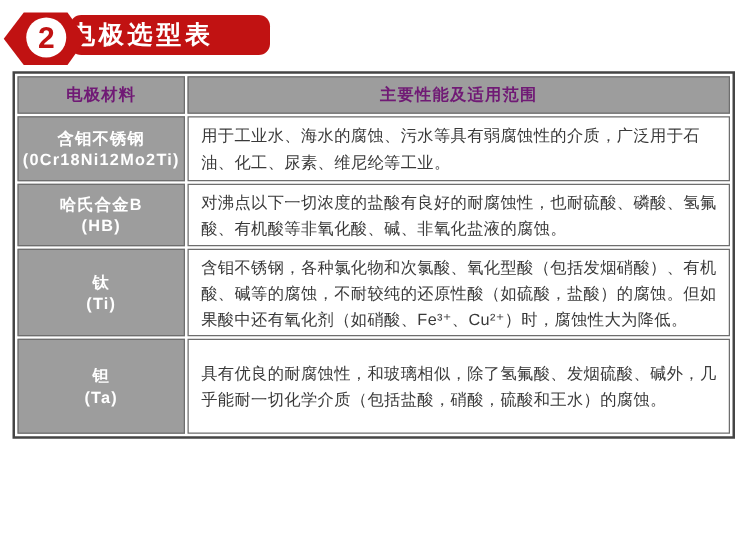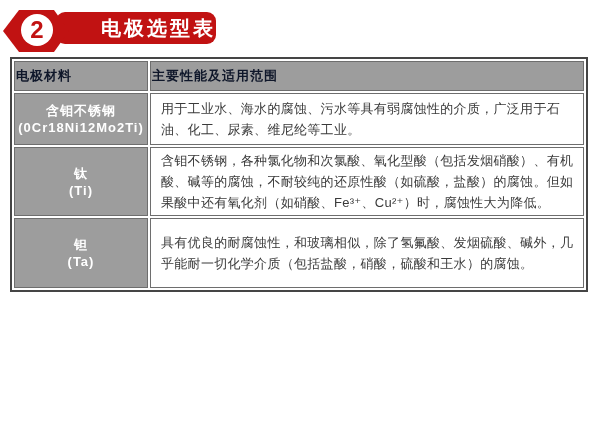--- a/index.html
+++ b/index.html
@@ -12,21 +12,21 @@
     -webkit-font-smoothing: antialiased;
   }
 
   
   .hdr { position: absolute; left: 0; top: 8; height: 46px; }
   .banner {
     position: absolute; left: 56px; top: 12px;
     width: 160px; height: 32px;
     background: var(--accent, #c11212);
     border-radius: 9px;
-    display: flex; align-items: center; justify-content: flex-end;
+    display: flex; align-items: center; justify-content: flex-start;
     z-index: 1;
   }
   .banner span {
     color: #fff; font-size: 20px; font-weight: bold;
     letter-spacing: 3px; line-height: 1;
   }
   .badge { position: absolute; left: 2px; top: 9px; width: 68px; height: 44px; z-index: 2; }
 
   
   .tbl-wrap { position: absolute; left: 10px; top: 57px; width: 578px; }
@@ -34,23 +34,23 @@
     width: 100%;
     border-collapse: separate;
     border-spacing: 2px;
     border: 2px solid #454545;
     background: #ffffff;
     table-layout: fixed;
   }
   th, td { border: 1px solid #6e6e6e; }
   th {
     background: var(--gray, #9d9d9d);
-    color: #0f172a;
+    color: #701a75;
     font-size: 13px; font-weight: bold;
-    height: 26px; text-align: left;
+    height: 26px; text-align: center;
     letter-spacing: 1px;
   }
   td.mat {
     background: var(--gray, #9d9d9d);
     color: #ffffff;
     font-size: 13px; font-weight: bold;
     text-align: center; vertical-align: middle;
     line-height: 17px;
     letter-spacing: 1px;
     padding: 2px;
@@ -104,20 +104,27 @@
     </thead>
     <tbody id="tbody">
   <tr>
     <td class="mat">
       <span class="mname">含钼不锈钢</span>
       <span class="code">(0Cr18Ni12Mo2Ti)</span>
     </td>
     <td class="desc">用于工业水、海水的腐蚀、污水等具有弱腐蚀性的介质，广泛用于石油、化工、尿素、维尼纶等工业。</td>
   </tr>
 
+  <tr>
+    <td class="mat">
+      <span class="mname">哈氏合金B</span>
+      <span class="code">(HB)</span>
+    </td>
+    <td class="desc">对沸点以下一切浓度的盐酸有良好的耐腐蚀性，也耐硫酸、磷酸、氢氟酸、有机酸等非氧化酸、碱、非氧化盐液的腐蚀。</td>
+  </tr>
 
 
   <tr>
     <td class="mat">
       <span class="mname">钛</span>
       <span class="code">(Ti)</span>
     </td>
     <td class="desc">含钼不锈钢，各种氯化物和次氯酸、氧化型酸（包括发烟硝酸）、有机酸、碱等的腐蚀，不耐较纯的还原性酸（如硫酸，盐酸）的腐蚀。但如果酸中还有氧化剂（如硝酸、Fe³⁺、Cu²⁺）时，腐蚀性大为降低。</td>
   </tr>
 

